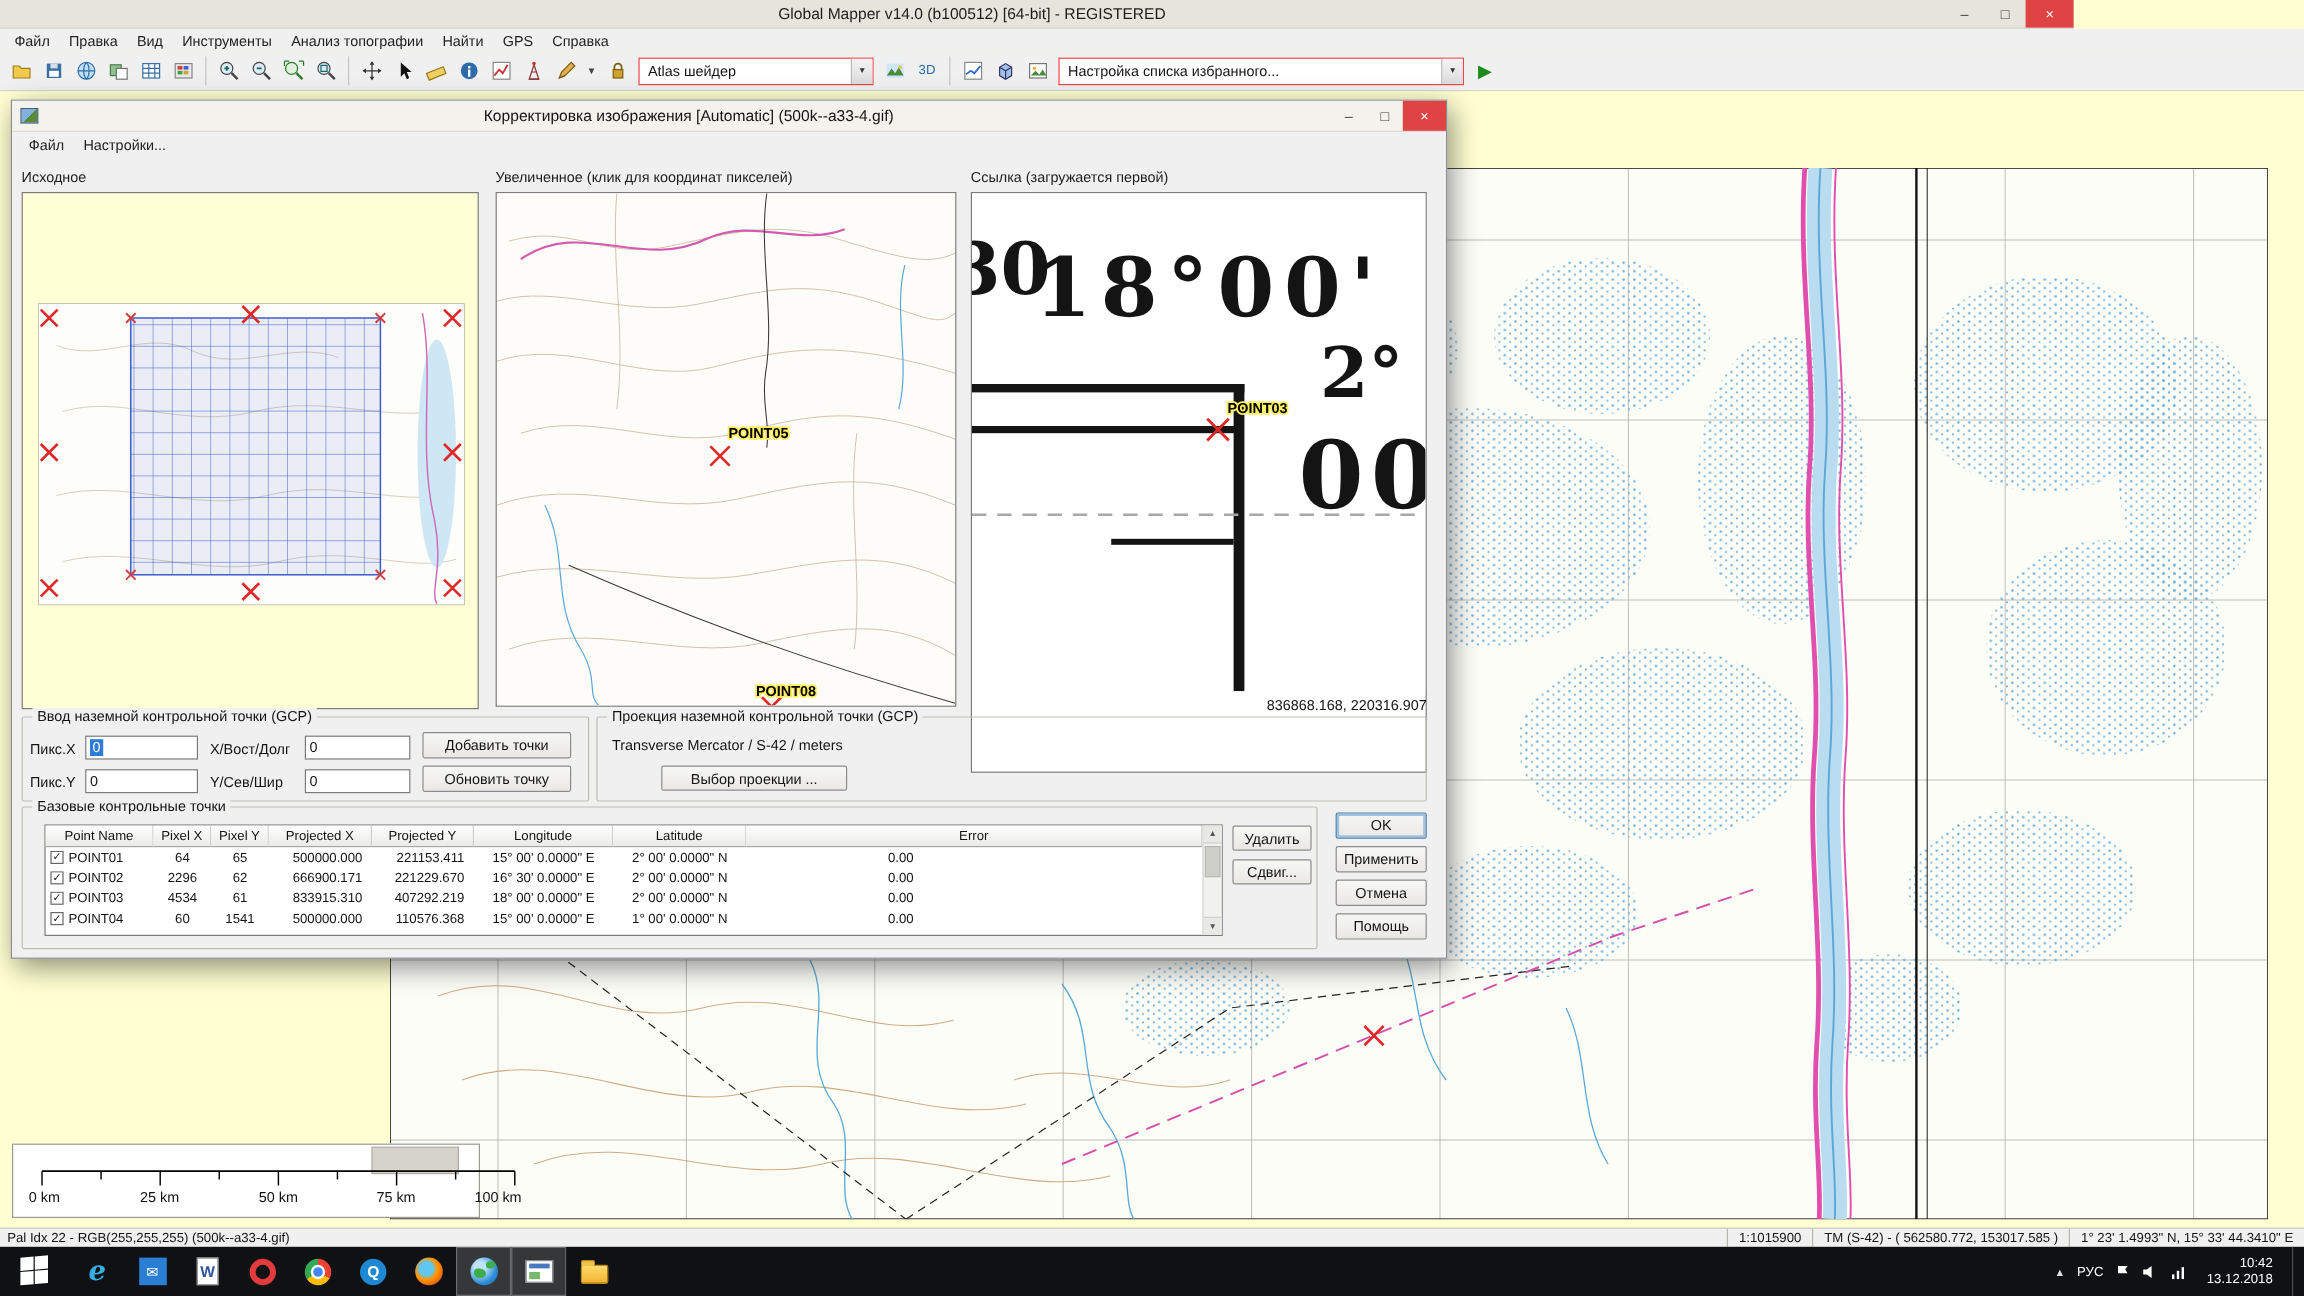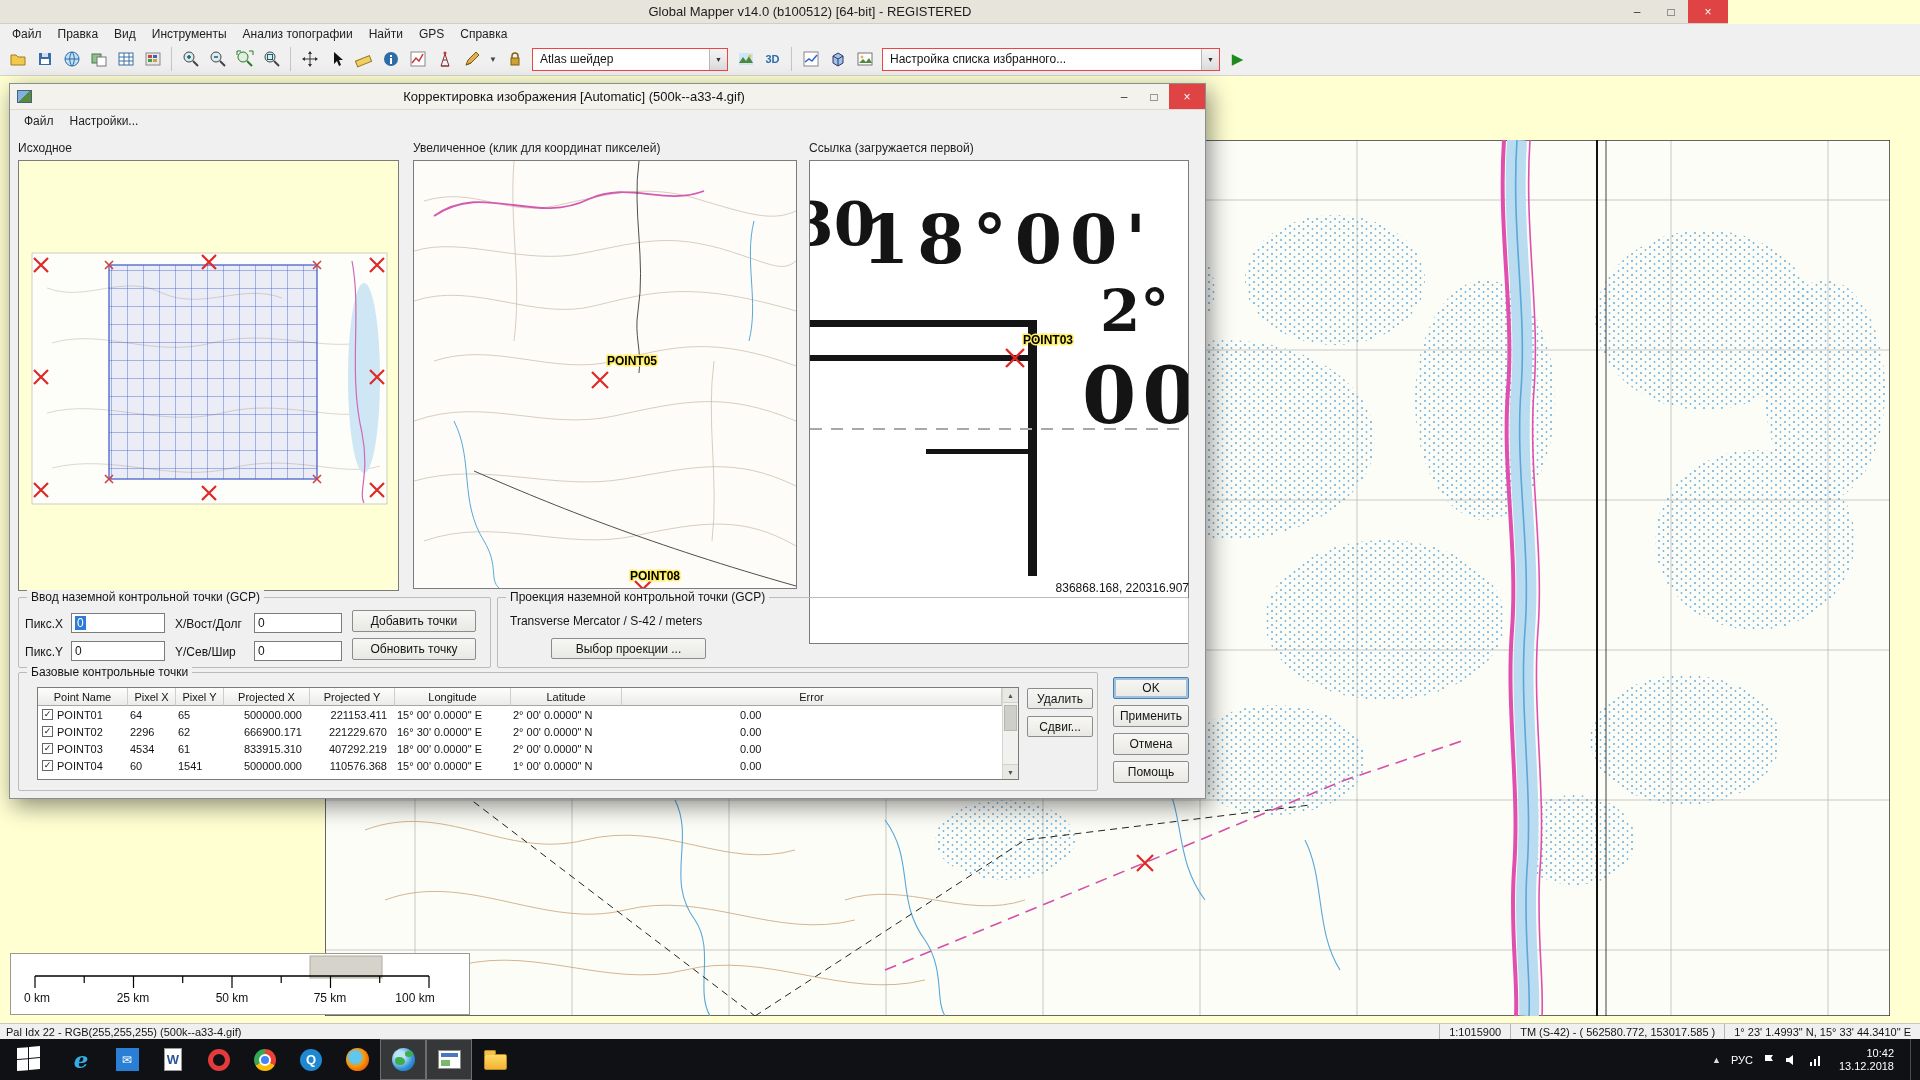--- a/index.html
+++ b/index.html
@@ -15,21 +15,21 @@
 .mi{padding:1px 8px;color:#222;white-space:nowrap}
 #toolbar{position:absolute;left:0;top:43px;width:1920px;height:33px;background:#f0f0f0;border-bottom:1px solid #d6d4cf;display:flex;align-items:center;padding-left:4px}
 .tbtn{width:27px;height:27px;display:flex;align-items:center;justify-content:center;border:1px solid transparent;border-radius:2px;flex:none}
 .tsep{width:1px;height:24px;background:#c6c5c2;margin:0 5px;flex:none}
 .combo{height:23px;background:#fff;border:1px solid #ef4444;display:flex;align-items:stretch;margin:0 4px;flex:none}
 .combo .cval{padding:3px 7px 0 7px;font-size:12px;white-space:nowrap}
 .combo .carr{width:18px;border-left:1px solid #b9b9b9;background:linear-gradient(#f4f4f4,#dcdcdc);display:flex;align-items:center;justify-content:center;font-size:7px;color:#333}
 
 #workspace{position:absolute;left:0;top:76px;width:1920px;height:947px;background:#ffffd2;overflow:hidden}
 #mapwrap{position:absolute;left:325px;top:64px;width:1565px;height:876px}
-#scalebar{position:absolute;left:10px;top:877px;width:460px;height:62px;background:#fff;border:1px solid #9a9a92}
+#scalebar{position:absolute;left:10px;top:877px;width:390px;height:62px;background:#fff;border:1px solid #9a9a92}
 
 #statusbar{position:absolute;left:0;top:1023px;width:1920px;height:16px;background:#f0f0f0;border-top:1px solid #cac7bf;display:flex;align-items:center;font-size:11px}
 #statusbar .sb-left{padding-left:6px;flex:1;white-space:nowrap}
 .sb-cell{border-left:1px solid #b9b6ad;padding:0 9px;height:100%;display:flex;align-items:center;white-space:nowrap}
 
 #taskbar{position:absolute;left:0;top:1039px;width:1920px;height:41px;background:#101114;display:flex;align-items:stretch;color:#fff}
 .tb-start{width:58px;display:flex;align-items:center;justify-content:center}
 .tb-cell{width:46px;display:flex;align-items:center;justify-content:center}
 .tb-cell.active{background:rgba(255,255,255,.16);box-shadow:inset 0 0 0 1px rgba(255,255,255,.28)}
 .tb-tray{margin-left:auto;display:flex;align-items:center;gap:10px;padding-right:2px}
@@ -70,21 +70,21 @@
 .lbl{position:absolute;font-size:12px;white-space:nowrap}
 .tinput{position:absolute;background:#fff;border:1px solid #7b7b7b;font-size:12px;display:flex;align-items:center;padding:0 3px}
 .tinput .sel{background:#2f7cd6;color:#fff;padding:0 2px}
 #gcptable{position:absolute;background:#fff;border:1px solid #7b7b7b}
 .thead{display:flex;height:18px}
 .th{background:linear-gradient(#fefefe,#ebebe8);border-right:1px solid #cfcfca;border-bottom:1px solid #a8a8a0;font-size:11px;display:flex;align-items:center;justify-content:center;overflow:hidden;white-space:nowrap;flex:none}
 .trow{display:flex;height:17px;align-items:center;font-size:11px;white-space:nowrap}
 .td{overflow:hidden;padding:0 2px;flex:none}
 .c0{width:90px}.c1{width:48px}.c2{width:48px}.c3{width:86px}.c4{width:85px}.c5{width:116px}.c6{width:111px}.c7{width:380px}
 .td.c0{display:flex;align-items:center}
-.td.c1,.td.c2,.td.c5,.td.c6{}
+.td.c1,.td.c2,.td.c5,.td.c6{text-align:center}
 .td.c3,.td.c4{text-align:right;padding-right:8px}
 .td.c7{padding-left:118px;text-align:left}
 .cbx{width:11px;height:11px;border:1px solid #666;background:#fff;display:inline-flex;align-items:center;justify-content:center;font-size:9px;line-height:9px;margin:0 4px 0 2px;color:#111;flex:none}
 .vscroll{position:absolute;right:0;top:0;bottom:0;width:16px;background:#f1f1ef;border-left:1px solid #d4d4d0}
 .vs-btn{position:absolute;left:0;width:15px;height:15px;display:flex;align-items:center;justify-content:center;background:#e8e8e4;font-size:7px;color:#555}
 .vs-btn.up{top:0;border-bottom:1px solid #d0d0cc}
 .vs-btn.dn{bottom:0;border-top:1px solid #d0d0cc}
 .vs-thumb{position:absolute;left:1px;top:17px;width:13px;height:26px;background:#cfcfc9;border:1px solid #b8b8b2}
 .ptlabel{font:700 12px "Liberation Sans",sans-serif;fill:#000;paint-order:stroke;stroke:#ffee63;stroke-width:3px}
 .bigmap{font-family:"DejaVu Serif",serif;font-weight:700;fill:#141414}
@@ -240,21 +240,21 @@
         <span>▼</span>
       </span>
   </div>
   <span class="tbtn">
       <svg width="18" height="18">
         <rect x="2" y="3" width="14" height="12" fill="#cfe6f8"></rect>
         <path d="M2 13l4-6 3 4 3-5 4 7z" fill="#4a8a3a"></path>
         <circle cx="13" cy="6" r="1.5" fill="#f0c040"></circle>
       </svg>
     </span>
-  <span class="tbtn" style="color:#2c6ca8;font-weight:bold;font-size:11px">
+  <span class="tbtn" style="color:#2c6ca8;font-weight:normal;font-size:11px">
       <span>3D</span>
     </span>
   <span class="tsep"></span>
   <span class="tbtn">
       <svg width="18" height="18">
         <rect x="2" y="2" width="14" height="14" fill="#fff" stroke="#888"></rect>
         <path d="M3 12l4-3 3 2 5-6" stroke="#36c" fill="none" stroke-width="1.5"></path>
       </svg>
     </span>
   <span class="tbtn">

